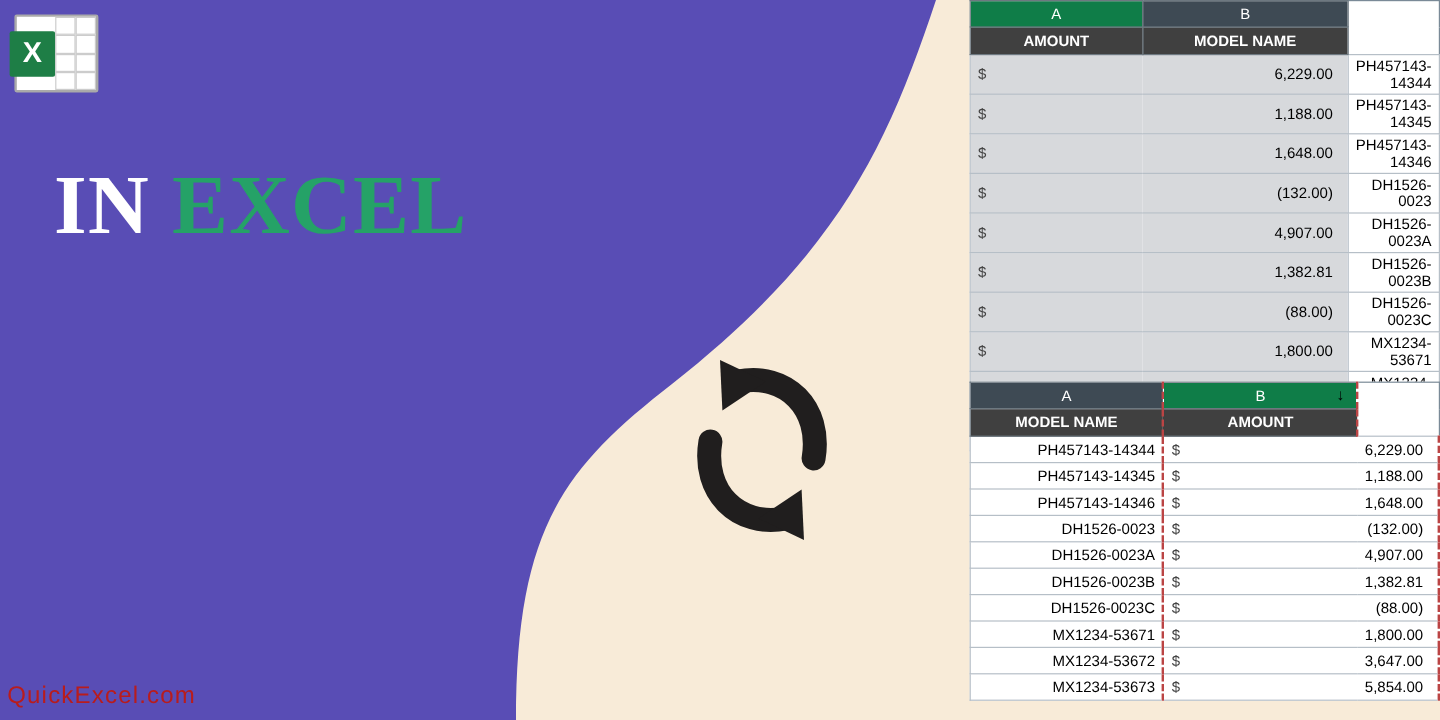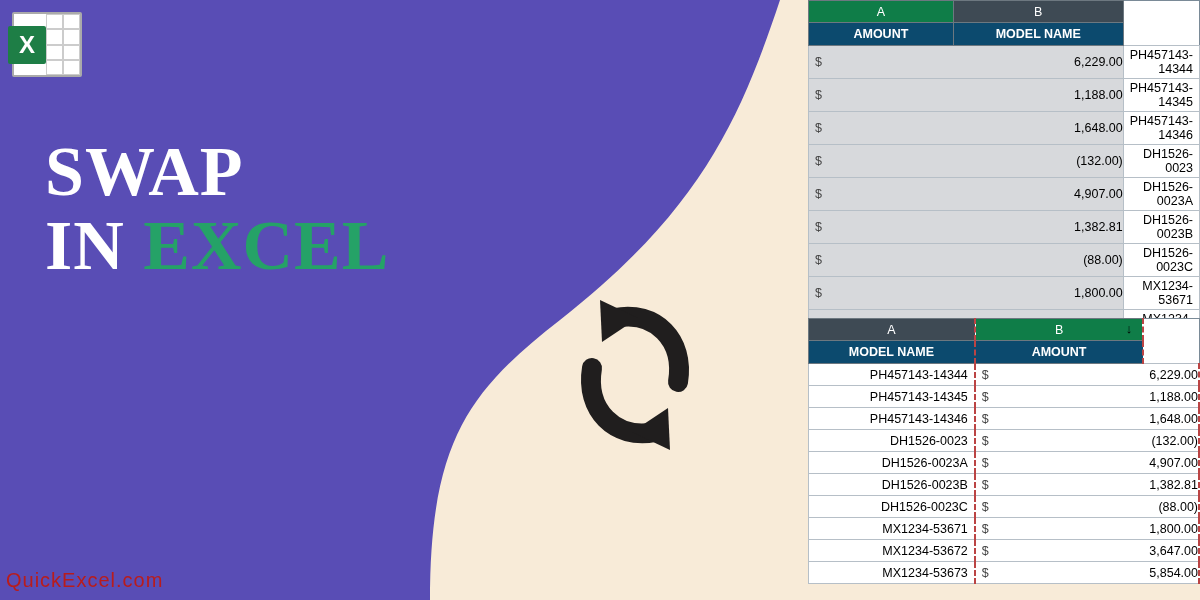--- a/index.html
+++ b/index.html
@@ -90,35 +90,35 @@
     background: #3e4a54;
     color: #fff;
     text-align: center;
     font-weight: normal;
     padding: 3px 0;
     border: 1px solid #6d7880;
     height: 22px;
   }
   .tbl .colhdr td.sel { background: #0f7d48; }
   .tbl .datahdr td {
-    background: #0c4a6e;
+    background: #404040;
     color: #fff;
     text-align: center;
     font-weight: bold;
     padding: 4px 0;
     border: 1px solid #6d7880;
     height: 22px;
   }
   .tbl td {
     border: 1px solid #b6bfc7;
     padding: 2px 6px;
     height: 22px;
   }
   .tbl td.cur { width: 18px; text-align: left; color: #444; border-right: none; }
-  .tbl td.amt { text-align: right; border-left: none; padding-right: 0; }
+  .tbl td.amt { text-align: right; border-left: none; padding-right: 12px; }
   .tbl td.model { text-align: right; padding-left: 6px; }
   .tbl tr.body td { background: #d7d9dc; }
   .tbl.white tr.body td { background: #fff; }
   .tbl tr.body td.model.right-white { background: #fff; }
 
   .tbl.top {
     left: 808px;
     top: 0;
   }
   .tbl.top .col-a { width: 168px; }
@@ -152,21 +152,20 @@
         <div></div>
         <div></div>
         <div></div>
         <div></div>
         <div></div>
         <div></div>
     </div>
   </div>
 
   <div class="headline">
-    <div>SWAP</div>
     <div>
       <span>IN </span><span class="accent">EXCEL</span>
     </div>
   </div>
 
   <div class="watermark">QuickExcel.com</div>
 
   <div class="swap-arrows">
     <svg width="150" height="170" viewBox="0 0 150 170">
       <g fill="none" stroke="#201e1e" stroke-width="20" stroke-linecap="round">

